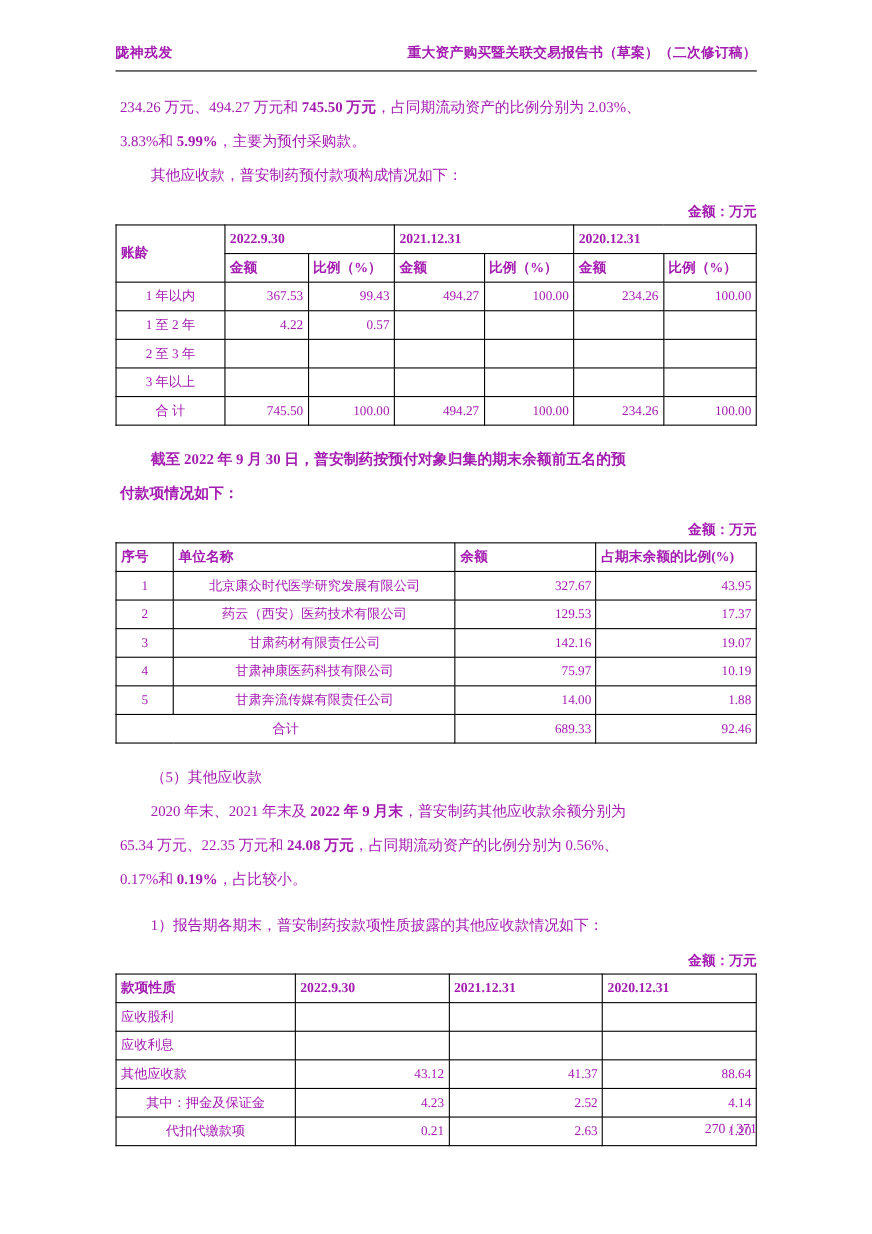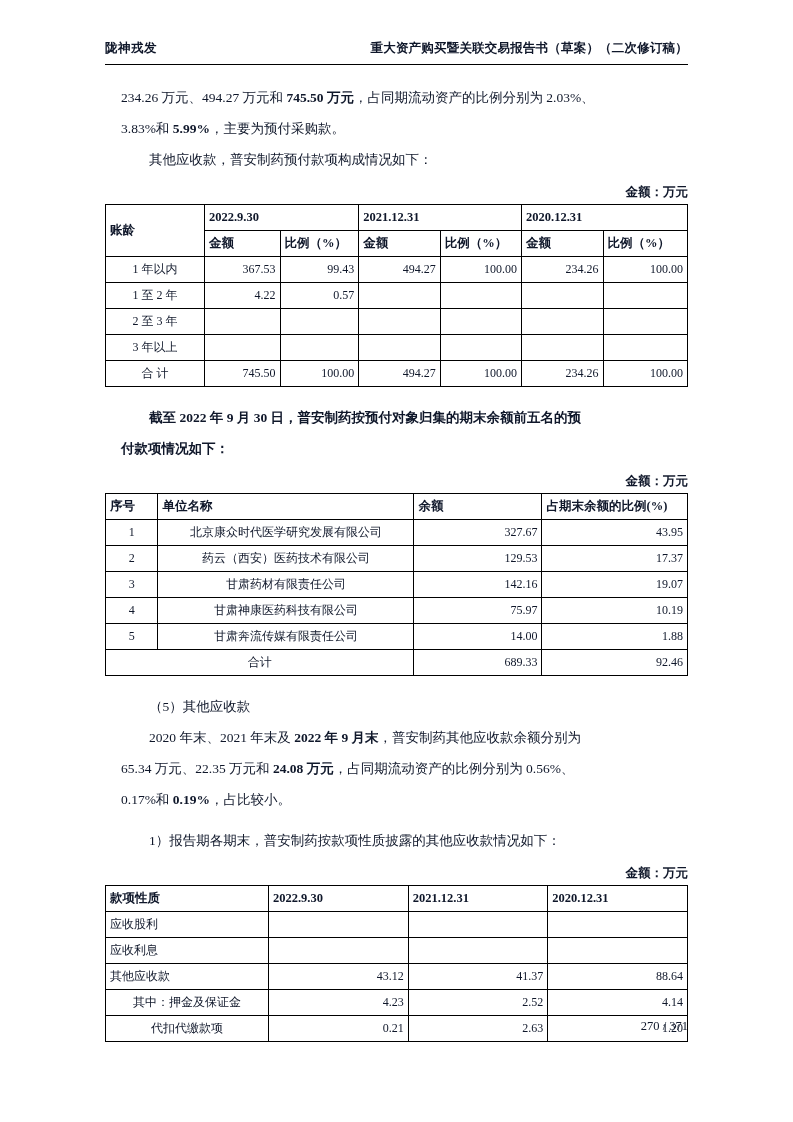--- a/index.html
+++ b/index.html
@@ -7,21 +7,21 @@
     padding: 0;
     background: #b0b0b0;
   }
   .page {
     width: 793px;
     height: 1122px;
     background: #ffffff;
     margin: 0 auto;
     position: relative;
     font-family: "Liberation Serif", "DejaVu Serif", serif;
-    color: #0f172a;
+    color: #a21caf;
     box-sizing: border-box;
     padding: 0;
     overflow: hidden;
   }
   .content {
     position: absolute;
     left: 105px;
     top: 40px;
     width: 583px;
   }
@@ -41,21 +41,21 @@
     letter-spacing: 0.2px;
   }
   .header-rule {
     border-bottom: 1.2px solid #000;
     margin-top: 2px;
     margin-bottom: 18px;
   }
   p.para {
     font-size: 13.5px;
     line-height: 29px;
-    margin: 0 0 2px 16px;
+    margin: 0 0 2px 4px;
     text-align: justify;
   }
   p.indent {
     text-indent: 28px;
   }
   .b { font-weight: bold; }
   .amount-note {
     text-align: right;
     font-size: 12.5px;
     font-weight: bold;

